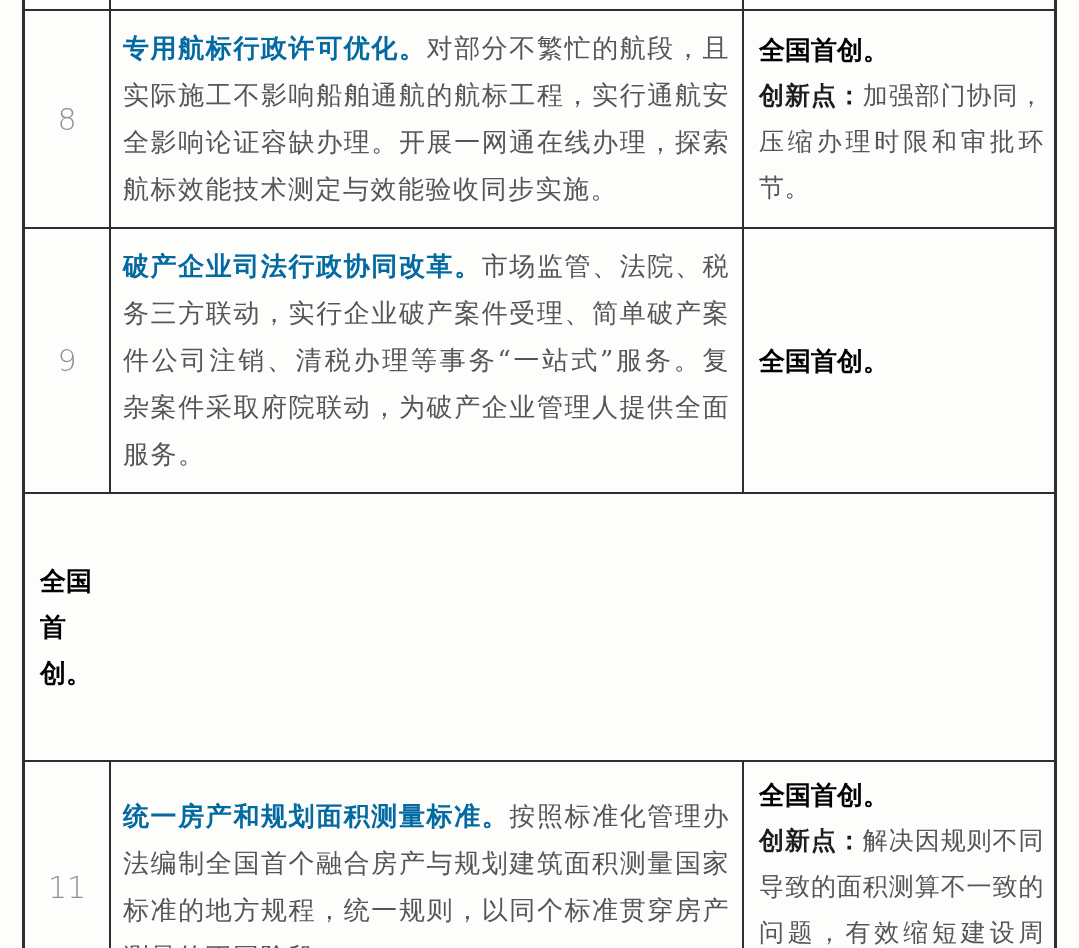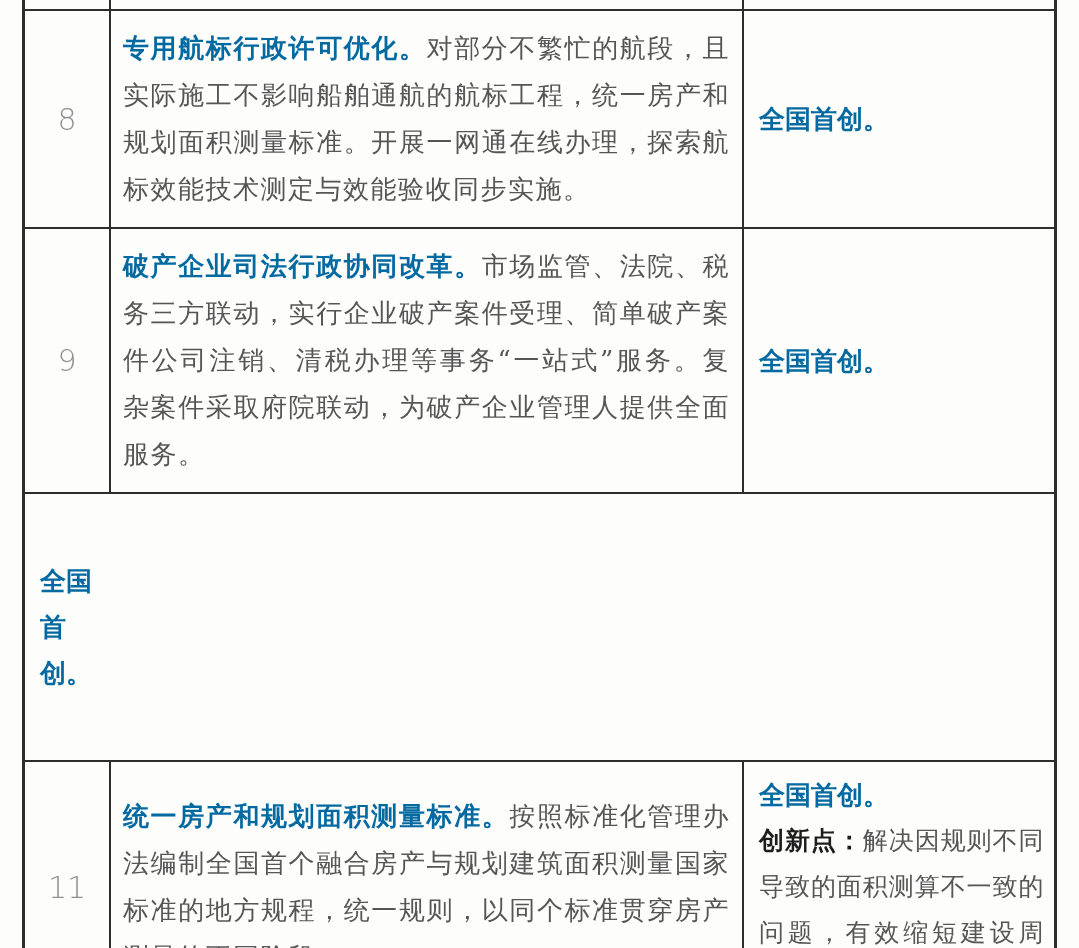--- a/index.html
+++ b/index.html
@@ -76,21 +76,21 @@
     display: flex;
     flex-direction: column;
     justify-content: center;
     padding: 10px 10px 10px 15px;
   }
   .status-line {
     font-family: "DejaVu Sans", "Liberation Sans", sans-serif;
     font-weight: bold;
     font-size: 26px;
     line-height: 46px;
-    color: #0369a1;
+    color: #000000;
   }
   .cell.innov .para {
     margin: 0;
     font-size: 25px;
     line-height: 46px;
     letter-spacing: 0.5px;
     color: #565656;
     text-align: justify;
     text-justify: inter-character;
   }
@@ -108,24 +108,25 @@
 
     <div class="t-row sliver">
       <div class="cell"></div>
       <div class="cell"></div>
       <div class="cell"></div>
     </div>
 
     <div class="t-row r8">
       <div class="cell num">8</div>
       <div class="cell desc">
-        <p class="para"><span class="measure-title">专用航标行政许可优化。</span><span>对部分不繁忙的航段，且实际施工不影响船舶通航的航标工程，统一房产和规划面积测量标准。开展一网通在线办理，探索航标效能技术测定与效能验收同步实施。</span></p>
+        <p class="para"><span class="measure-title">专用航标行政许可优化。</span><span>对部分不繁忙的航段，且实际施工不影响船舶通航的航标工程，实行通航安全影响论证容缺办理。开展一网通在线办理，探索航标效能技术测定与效能验收同步实施。</span></p>
       </div>
       <div class="cell innov">
         <div class="status-line">全国首创。</div>
+        <p class="para"><span class="innovation-label">创新点：</span><span>加强部门协同，压缩办理时限和审批环节。</span></p>
       </div>
     </div>
 
     <div class="t-row r9">
       <div class="cell num">9</div>
       <div class="cell desc">
         <p class="para"><span class="measure-title">破产企业司法行政协同改革。</span><span>市场监管、法院、税务三方联动，实行企业破产案件受理、简单破产案件公司注销、清税办理等事务“一站式”服务。复杂案件采取府院联动，为破产企业管理人提供全面服务。</span></p>
       </div>
       <div class="cell innov">
         <div class="status-line">全国首创。</div>

